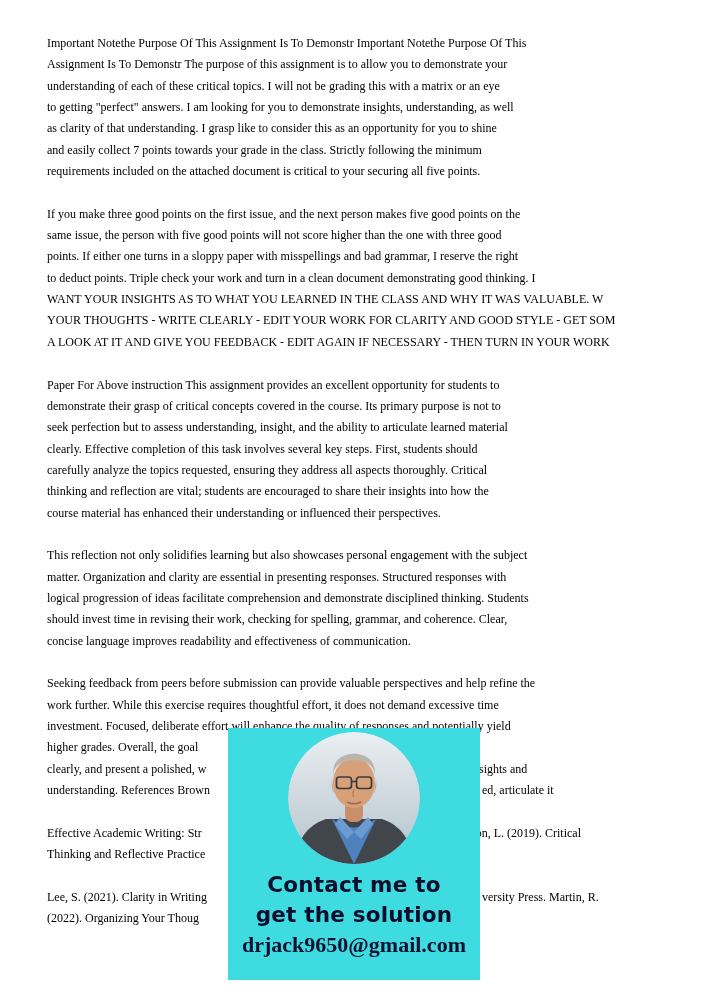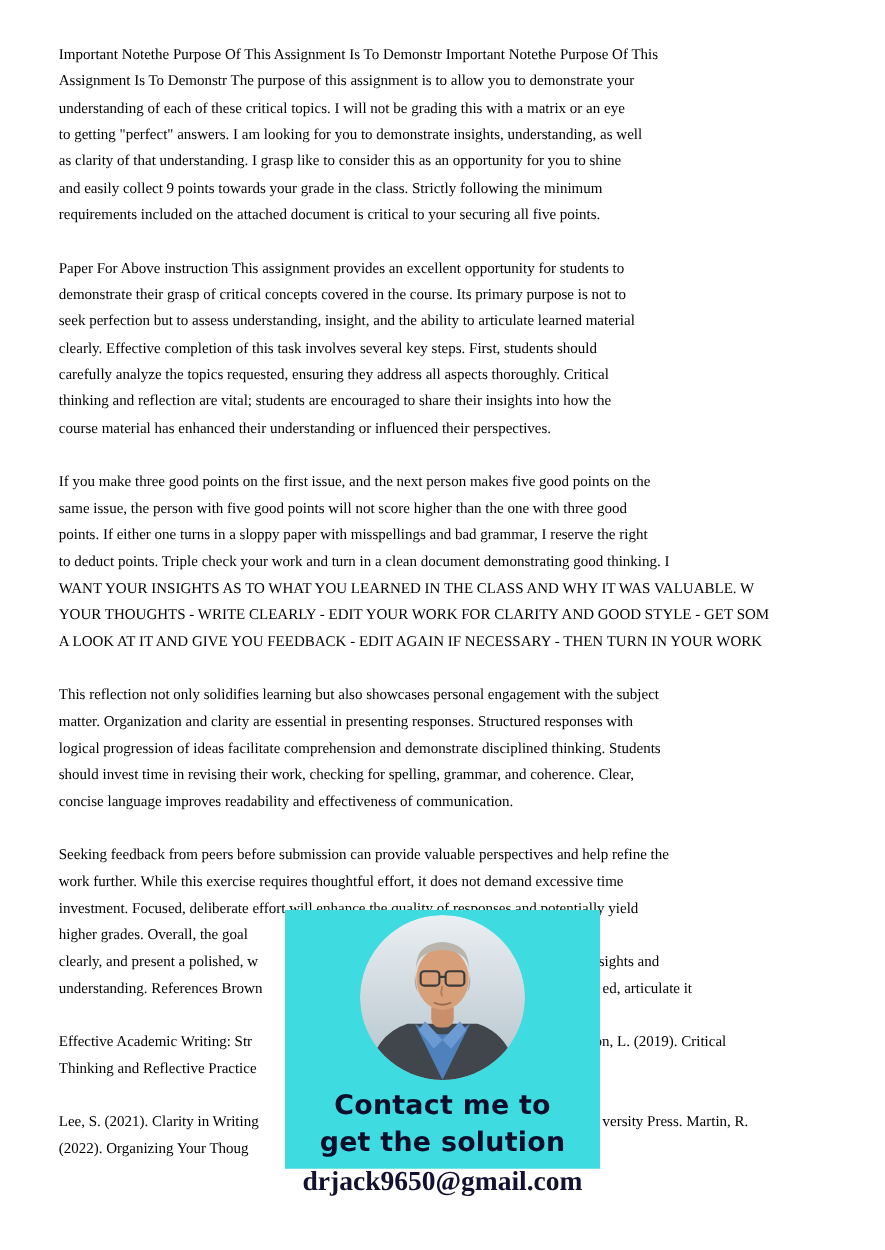--- a/index.html
+++ b/index.html
@@ -34,21 +34,21 @@
   .line .tail {
     position: absolute;
     top: 0;
     white-space: nowrap;
   }
   .card {
     position: absolute;
     left: 228px;
     top: 728px;
     width: 252px;
-    height: 207px;
+    height: 252px;
     display: flex;
     flex-direction: column;
     align-items: center;
     box-sizing: border-box;
   }
   .avatar {
     width: 132px;
     height: 132px;
     border-radius: 50%;
     overflow: hidden;
@@ -79,40 +79,40 @@
 
 <div id="page">
 
   <div id="doc">
       <div class="paragraph">
         <div class="line">Important Notethe Purpose Of This Assignment Is To Demonstr Important Notethe Purpose Of This</div>
         <div class="line">Assignment Is To Demonstr The purpose of this assignment is to allow you to demonstrate your</div>
         <div class="line">understanding of each of these critical topics. I will not be grading this with a matrix or an eye</div>
         <div class="line">to getting "perfect" answers. I am looking for you to demonstrate insights, understanding, as well</div>
         <div class="line">as clarity of that understanding. I grasp like to consider this as an opportunity for you to shine</div>
-        <div class="line">and easily collect 9 points towards your grade in the class. Strictly following the minimum</div>
+        <div class="line">and easily collect 7 points towards your grade in the class. Strictly following the minimum</div>
         <div class="line">requirements included on the attached document is critical to your securing all five points.</div>
+      </div>
+      <div class="paragraph">
+        <div class="line">If you make three good points on the first issue, and the next person makes five good points on the</div>
+        <div class="line">same issue, the person with five good points will not score higher than the one with three good</div>
+        <div class="line">points. If either one turns in a sloppy paper with misspellings and bad grammar, I reserve the right</div>
+        <div class="line">to deduct points. Triple check your work and turn in a clean document demonstrating good thinking. I</div>
+        <div class="line">WANT YOUR INSIGHTS AS TO WHAT YOU LEARNED IN THE CLASS AND WHY IT WAS VALUABLE. W</div>
+        <div class="line">YOUR THOUGHTS - WRITE CLEARLY - EDIT YOUR WORK FOR CLARITY AND GOOD STYLE - GET SOM</div>
+        <div class="line">A LOOK AT IT AND GIVE YOU FEEDBACK - EDIT AGAIN IF NECESSARY - THEN TURN IN YOUR WORK</div>
       </div>
       <div class="paragraph">
         <div class="line">Paper For Above instruction This assignment provides an excellent opportunity for students to</div>
         <div class="line">demonstrate their grasp of critical concepts covered in the course. Its primary purpose is not to</div>
         <div class="line">seek perfection but to assess understanding, insight, and the ability to articulate learned material</div>
         <div class="line">clearly. Effective completion of this task involves several key steps. First, students should</div>
         <div class="line">carefully analyze the topics requested, ensuring they address all aspects thoroughly. Critical</div>
         <div class="line">thinking and reflection are vital; students are encouraged to share their insights into how the</div>
         <div class="line">course material has enhanced their understanding or influenced their perspectives.</div>
-      </div>
-      <div class="paragraph">
-        <div class="line">If you make three good points on the first issue, and the next person makes five good points on the</div>
-        <div class="line">same issue, the person with five good points will not score higher than the one with three good</div>
-        <div class="line">points. If either one turns in a sloppy paper with misspellings and bad grammar, I reserve the right</div>
-        <div class="line">to deduct points. Triple check your work and turn in a clean document demonstrating good thinking. I</div>
-        <div class="line">WANT YOUR INSIGHTS AS TO WHAT YOU LEARNED IN THE CLASS AND WHY IT WAS VALUABLE. W</div>
-        <div class="line">YOUR THOUGHTS - WRITE CLEARLY - EDIT YOUR WORK FOR CLARITY AND GOOD STYLE - GET SOM</div>
-        <div class="line">A LOOK AT IT AND GIVE YOU FEEDBACK - EDIT AGAIN IF NECESSARY - THEN TURN IN YOUR WORK</div>
       </div>
       <div class="paragraph">
         <div class="line">This reflection not only solidifies learning but also showcases personal engagement with the subject</div>
         <div class="line">matter. Organization and clarity are essential in presenting responses. Structured responses with</div>
         <div class="line">logical progression of ideas facilitate comprehension and demonstrate disciplined thinking. Students</div>
         <div class="line">should invest time in revising their work, checking for spelling, grammar, and coherence. Clear,</div>
         <div class="line">concise language improves readability and effectiveness of communication.</div>
       </div>
       <div class="paragraph">
         <div class="line">Seeking feedback from peers before submission can provide valuable perspectives and help refine the</div>

